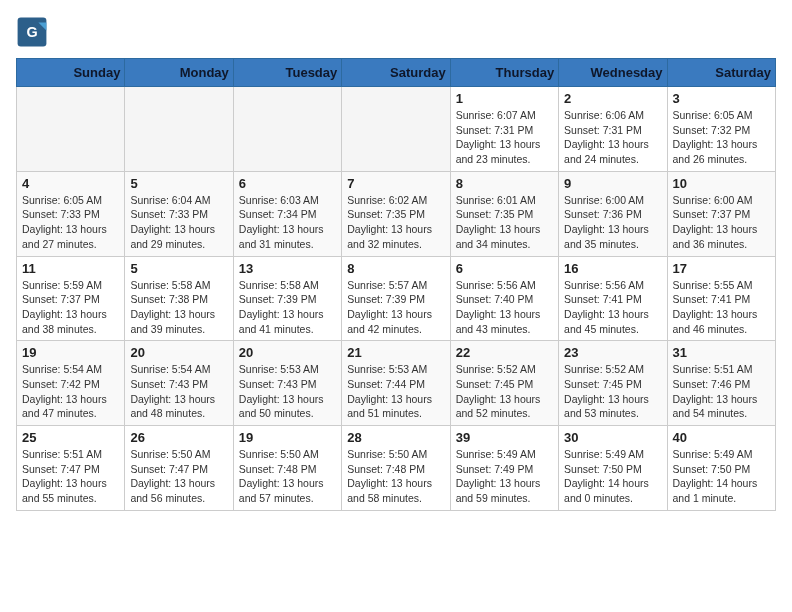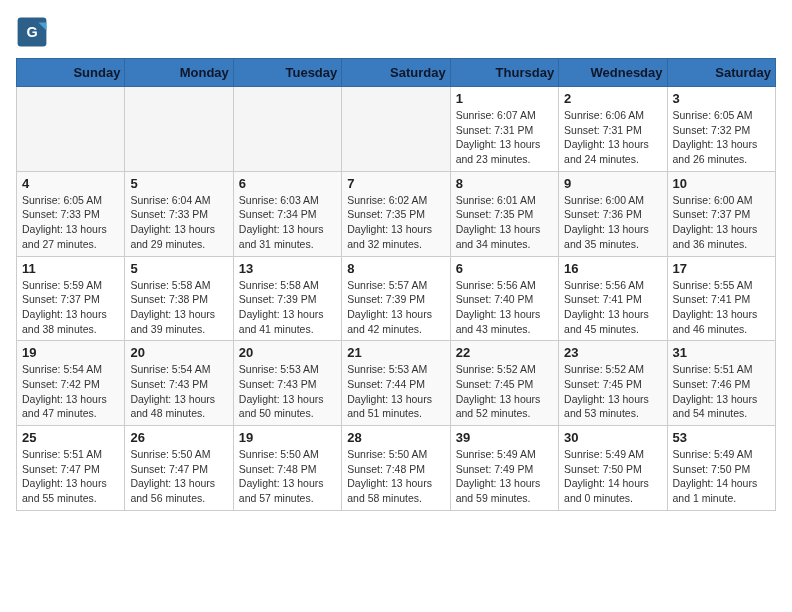--- a/index.html
+++ b/index.html
@@ -249,18 +249,18 @@
         </td>
         <td>
           <span class="day-number">39</span>
           <div class="day-info">Sunrise: 5:49 AM<br>Sunset: 7:49 PM<br>Daylight: 13 hours<br>and 59 minutes.</div>
         </td>
         <td>
           <span class="day-number">30</span>
           <div class="day-info">Sunrise: 5:49 AM<br>Sunset: 7:50 PM<br>Daylight: 14 hours<br>and 0 minutes.</div>
         </td>
         <td>
-          <span class="day-number">53</span>
+          <span class="day-number">40</span>
           <div class="day-info">Sunrise: 5:49 AM<br>Sunset: 7:50 PM<br>Daylight: 14 hours<br>and 1 minute.</div>
         </td>
       </tr>
     </tbody>
 </table>
 
 </body></html>

